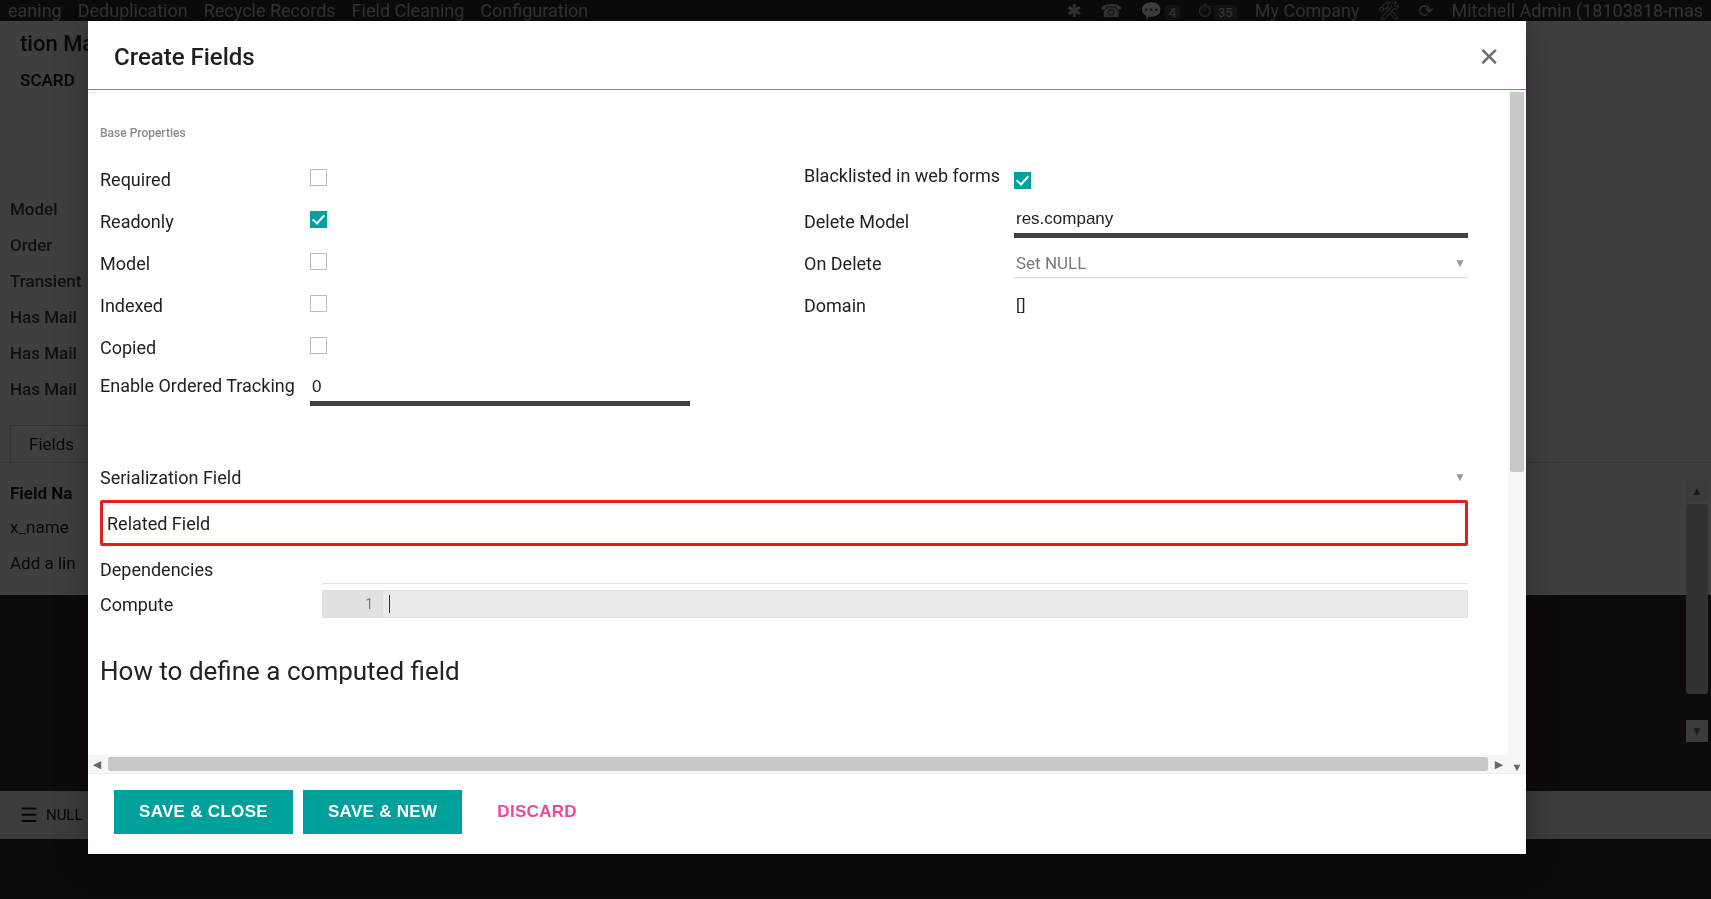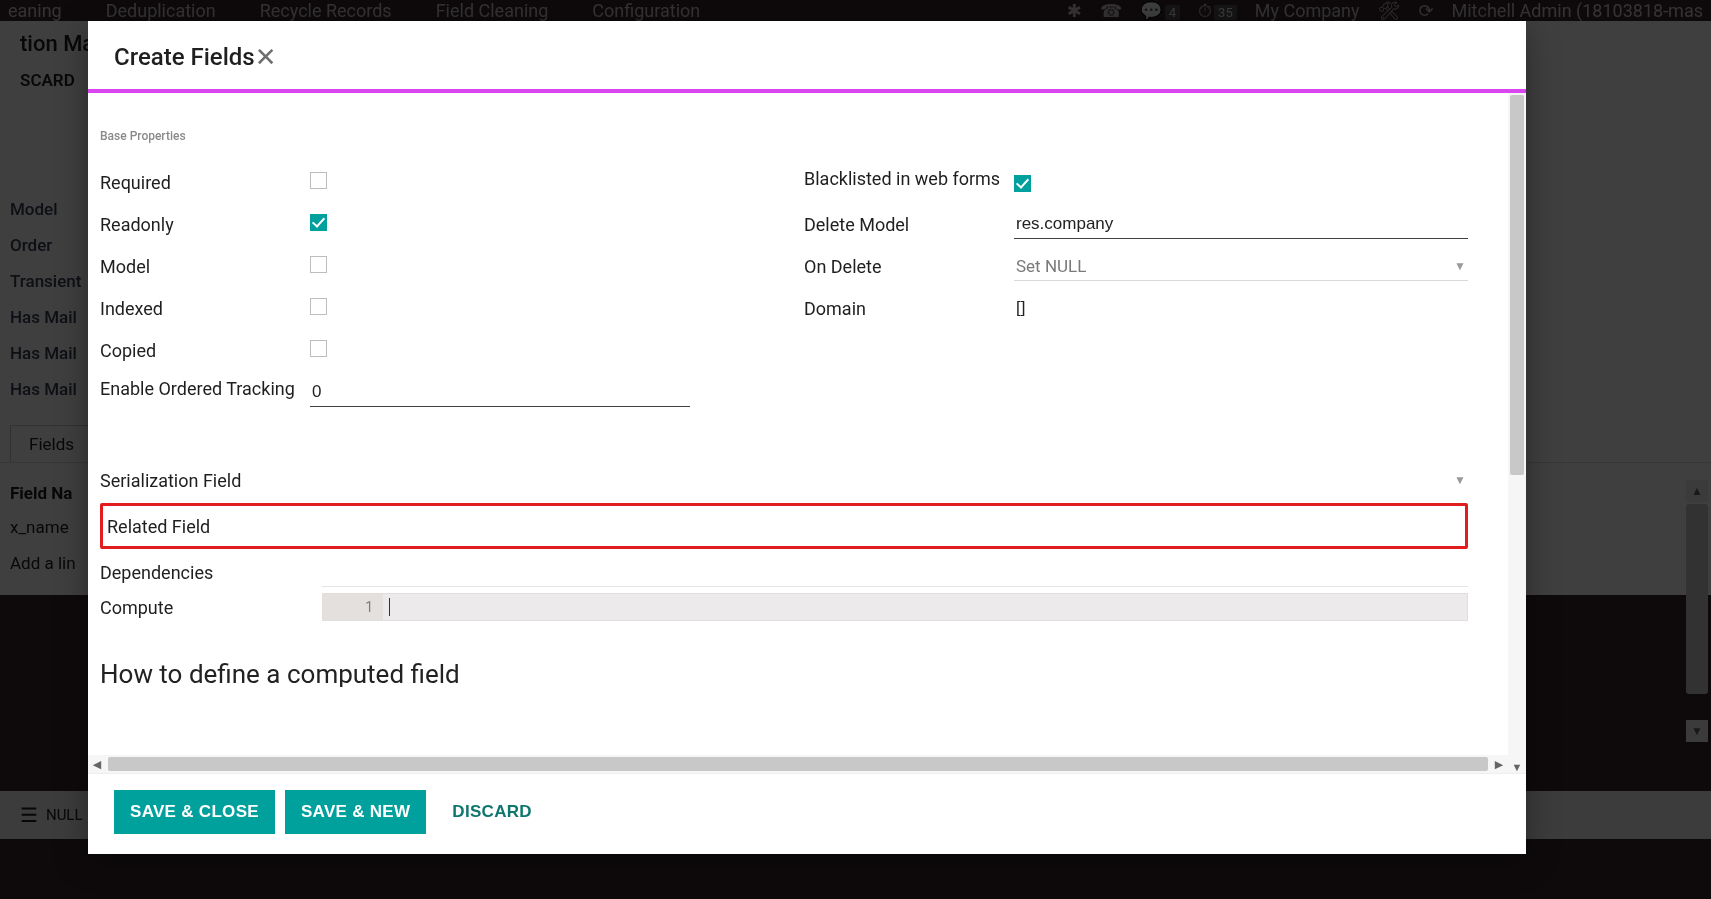--- a/index.html
+++ b/index.html
@@ -25,21 +25,21 @@
     height: 21px;
     background: #3a2c2f;
     display: flex;
     align-items: center;
     color: #d4c9ca;
     font-size: 18px;
     padding: 0 8px;
     white-space: nowrap;
     overflow: hidden;
   }
-  .bg-topbar .left { display:flex; gap:44px; }
+  .bg-topbar .left { display:flex; gap:16px; }
   .bg-topbar .right { margin-left:auto; display:flex; gap:18px; align-items:center;}
   .badge { background:#555; color:#eee; font-size:13px; padding:0 4px; border-radius:2px; margin-left:2px;}
   .bg-toolbar {
     background:#fff;
     height: 160px;
     padding: 10px 20px;
     color:#222;
   }
   .bg-toolbar .title { font-size:22px; font-weight:500; margin-bottom:14px;}
   .bg-toolbar .btns { font-size:17px; font-weight:600; color:#222; }
@@ -75,22 +75,23 @@
     height: 833px;
     background:#fff;
     display:flex;
     flex-direction:column;
     box-shadow: 0 6px 30px rgba(0,0,0,0.35);
   }
 
   .modal-header {
     display:flex;
     align-items:center;
+    justify-content:space-between;
     padding: 22px 26px 18px 26px;
-    border-bottom:4px solid #d946ef;
+    border-bottom:1px solid #d946ef;
   }
   .modal-title { font-size:24px; font-weight:500; color:#1f1f1f;}
   .close-icon { font-size:26px; color:#6e6e6e; cursor:pointer; line-height:1; font-weight:300;}
 
   .modal-body-wrap { position:relative; flex:1; overflow:hidden; }
   .modal-body {
     position:absolute;
     left:0; right:18px; top:0; bottom:0;
     overflow:hidden;
     padding: 0 0 0 0;
@@ -138,21 +139,21 @@
     width:17px; height:17px; border:1px solid #bdbdbd; background:#fff; display:inline-block; position:relative; cursor:pointer;
   }
   .chk.checked { background:#00a09d; border-color:#00a09d; }
   .chk.checked::after {
     content:""; position:absolute; left:4px; top:0px; width:5px; height:10px; border:solid #fff; border-width:0 2px 2px 0; transform:rotate(42deg);
   }
 
   .text-input {
     width: 100%;
     border:none;
-    border-bottom:1px solid #404040;
+    border-bottom:5px solid #404040;
     font-size:17px;
     padding: 4px 2px;
     color:#222;
     background:transparent;
     outline:none;
   }
   .select-ro {
     display:flex; align-items:center; justify-content:space-between;
     border-bottom:1px solid #d9d9d9;
     font-size:17px; color:#7a7a7a; padding:4px 2px; cursor:pointer;
@@ -192,25 +193,25 @@
     height: 28px;
   }
 
   .modal-footer {
     padding: 16px 26px 20px 26px;
     border-top:1px solid #eee;
     display:flex; gap:10px; align-items:center;
   }
   .btn {
     font-size:17px; font-weight:700; letter-spacing:0.3px;
-    padding: 12px 16px; border:none; cursor:pointer;
+    padding: 12px 25px; border:none; cursor:pointer;
     text-transform:uppercase;
   }
   .btn-primary { background:#00a09d; color:#fff;}
-  .btn-link { background:transparent; color:#0f766e;}
+  .btn-link { background:transparent; color:#ec4899;}
 
 </style>
 </head>
 <body>
 
 <div class="bg-app">
   <div class="bg-topbar">
     <div class="left">
       <span>eaning</span>
       <span>Deduplication</span>

